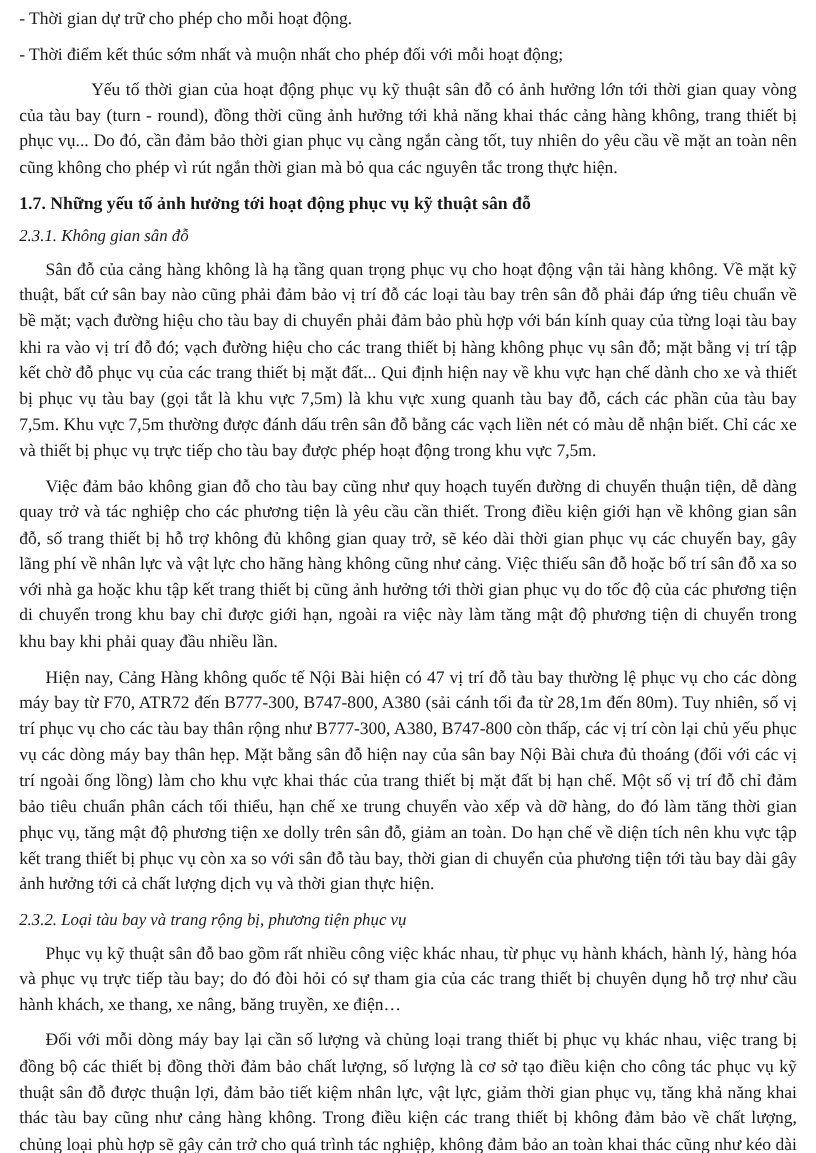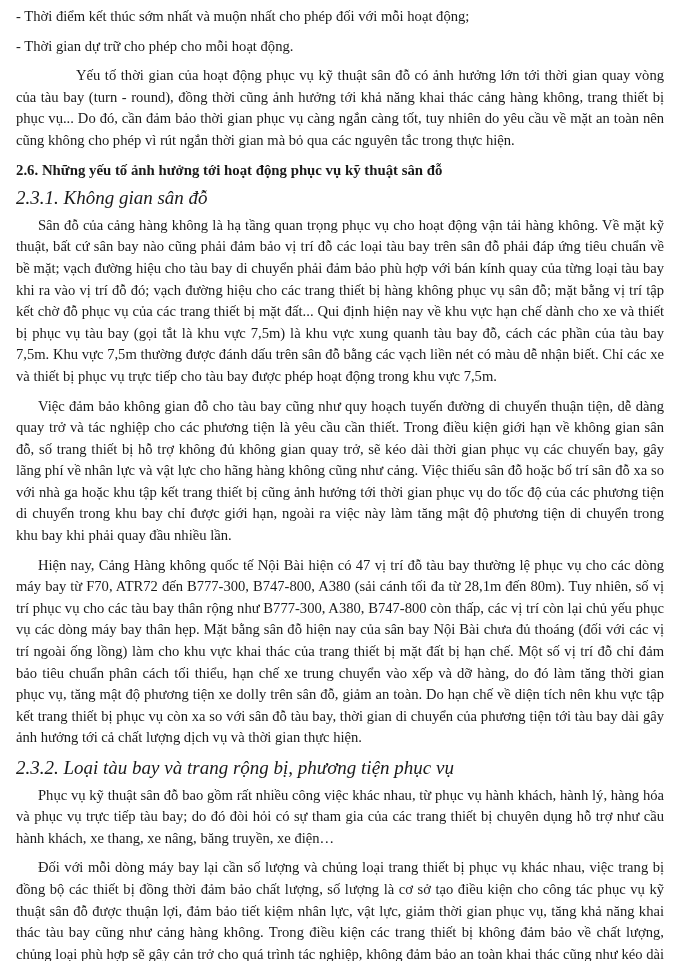--- a/index.html
+++ b/index.html
@@ -35,34 +35,34 @@
     text-indent: 60px;
   }
   .h2 {
     font-weight: bold;
     margin: 4px 0 6px 0;
     font-size: 14.8px;
   }
   .h3 {
     font-style: italic;
     margin: 0 0 6px 0;
-    font-size: 19px;
+    font-size: 14px;
     font-family: Liberation Serif, serif;
   }
 </style>
 </head>
 <body>
 
 <div class="page">
+  <div class="bullet">- Thời gian dự trữ cho phép cho mỗi hoạt động.</div>
   <div class="bullet">- Thời điểm kết thúc sớm nhất và muộn nhất cho phép đối với mỗi hoạt động;</div>
-  <div class="bullet">- Thời gian dự trữ cho phép cho mỗi hoạt động.</div>
 
   <p class="para deep-indent">Yếu tố thời gian của hoạt động phục vụ kỹ thuật sân đỗ có ảnh hưởng lớn tới thời gian quay vòng của tàu bay (turn - round), đồng thời cũng ảnh hưởng tới khả năng khai thác cảng hàng không, trang thiết bị phục vụ... Do đó, cần đảm bảo thời gian phục vụ càng ngắn càng tốt, tuy nhiên do yêu cầu về mặt an toàn nên cũng không cho phép vì rút ngắn thời gian mà bỏ qua các nguyên tắc trong thực hiện.</p>
 
-  <div class="h2">2.6. Những yếu tố ảnh hưởng tới hoạt động phục vụ kỹ thuật sân đỗ</div>
+  <div class="h2">1.7. Những yếu tố ảnh hưởng tới hoạt động phục vụ kỹ thuật sân đỗ</div>
 
   <div class="h3">2.3.1. Không gian sân đỗ</div>
   <p class="para">Sân đỗ của cảng hàng không là hạ tầng quan trọng phục vụ cho hoạt động vận tải hàng không. Về mặt kỹ thuật, bất cứ sân bay nào cũng phải đảm bảo vị trí đỗ các loại tàu bay trên sân đỗ phải đáp ứng tiêu chuẩn về bề mặt; vạch đường hiệu cho tàu bay di chuyển phải đảm bảo phù hợp với bán kính quay của từng loại tàu bay khi ra vào vị trí đỗ đó; vạch đường hiệu cho các trang thiết bị hàng không phục vụ sân đỗ; mặt bằng vị trí tập kết chờ đỗ phục vụ của các trang thiết bị mặt đất... Qui định hiện nay về khu vực hạn chế dành cho xe và thiết bị phục vụ tàu bay (gọi tắt là khu vực 7,5m) là khu vực xung quanh tàu bay đỗ, cách các phần của tàu bay 7,5m. Khu vực 7,5m thường được đánh dấu trên sân đỗ bằng các vạch liền nét có màu dễ nhận biết. Chỉ các xe và thiết bị phục vụ trực tiếp cho tàu bay được phép hoạt động trong khu vực 7,5m.</p>
   <p class="para">Việc đảm bảo không gian đỗ cho tàu bay cũng như quy hoạch tuyến đường di chuyển thuận tiện, dễ dàng quay trở và tác nghiệp cho các phương tiện là yêu cầu cần thiết. Trong điều kiện giới hạn về không gian sân đỗ, số trang thiết bị hỗ trợ không đủ không gian quay trở, sẽ kéo dài thời gian phục vụ các chuyến bay, gây lãng phí về nhân lực và vật lực cho hãng hàng không cũng như cảng. Việc thiếu sân đỗ hoặc bố trí sân đỗ xa so với nhà ga hoặc khu tập kết trang thiết bị cũng ảnh hưởng tới thời gian phục vụ do tốc độ của các phương tiện di chuyển trong khu bay chỉ được giới hạn, ngoài ra việc này làm tăng mật độ phương tiện di chuyển trong khu bay khi phải quay đầu nhiều lần.</p>
   <p class="para">Hiện nay, Cảng Hàng không quốc tế Nội Bài hiện có 47 vị trí đỗ tàu bay thường lệ phục vụ cho các dòng máy bay từ F70, ATR72 đến B777-300, B747-800, A380 (sải cánh tối đa từ 28,1m đến 80m). Tuy nhiên, số vị trí phục vụ cho các tàu bay thân rộng như B777-300, A380, B747-800 còn thấp, các vị trí còn lại chủ yếu phục vụ các dòng máy bay thân hẹp. Mặt bằng sân đỗ hiện nay của sân bay Nội Bài chưa đủ thoáng (đối với các vị trí ngoài ống lồng) làm cho khu vực khai thác của trang thiết bị mặt đất bị hạn chế. Một số vị trí đỗ chỉ đảm bảo tiêu chuẩn phân cách tối thiểu, hạn chế xe trung chuyển vào xếp và dỡ hàng, do đó làm tăng thời gian phục vụ, tăng mật độ phương tiện xe dolly trên sân đỗ, giảm an toàn. Do hạn chế về diện tích nên khu vực tập kết trang thiết bị phục vụ còn xa so với sân đỗ tàu bay, thời gian di chuyển của phương tiện tới tàu bay dài gây ảnh hưởng tới cả chất lượng dịch vụ và thời gian thực hiện.</p>
 
   <div class="h3">2.3.2. Loại tàu bay và trang rộng bị, phương tiện phục vụ</div>
   <p class="para">Phục vụ kỹ thuật sân đỗ bao gồm rất nhiều công việc khác nhau, từ phục vụ hành khách, hành lý, hàng hóa và phục vụ trực tiếp tàu bay; do đó đòi hỏi có sự tham gia của các trang thiết bị chuyên dụng hỗ trợ như cầu hành khách, xe thang, xe nâng, băng truyền, xe điện…</p>
   <p class="para">Đối với mỗi dòng máy bay lại cần số lượng và chủng loại trang thiết bị phục vụ khác nhau, việc trang bị đồng bộ các thiết bị đồng thời đảm bảo chất lượng, số lượng là cơ sở tạo điều kiện cho công tác phục vụ kỹ thuật sân đỗ được thuận lợi, đảm bảo tiết kiệm nhân lực, vật lực, giảm thời gian phục vụ, tăng khả năng khai thác tàu bay cũng như cảng hàng không. Trong điều kiện các trang thiết bị không đảm bảo về chất lượng, chủng loại phù hợp sẽ gây cản trở cho quá trình tác nghiệp, không đảm bảo an toàn khai thác cũng như kéo dài thời gian thực hiện dịch vụ. Hiện nay tại Cảng Hàng không quốc tế Nội Bài có rất nhiều đơn vị tham gia khai thác, tuy nhiên một số đơn vị còn chưa đảm bảo về chất lượng phương tiện phù hợp với nhu cầu như xe</p>
 </div>

